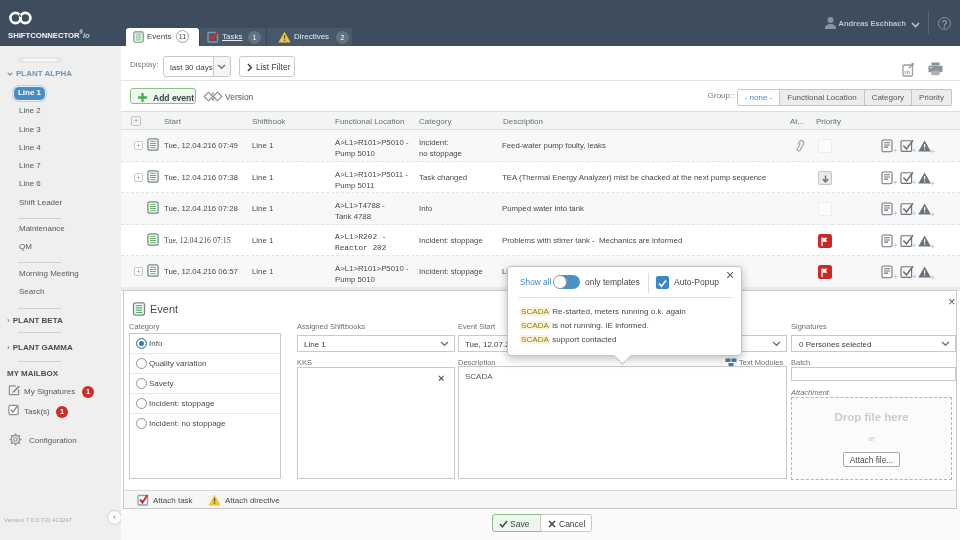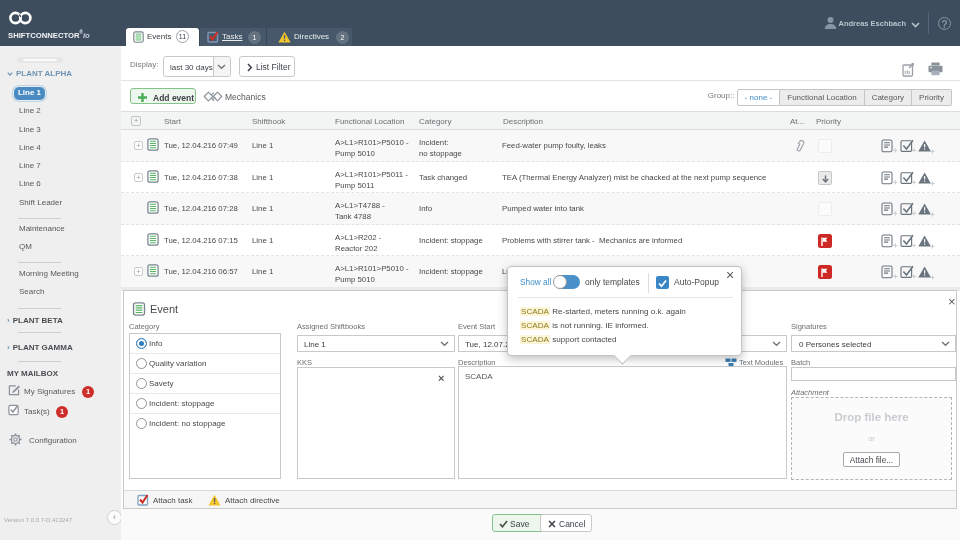--- a/index.html
+++ b/index.html
@@ -225,21 +225,21 @@
           <span class="abs" style="left:22px;top:3.5px;">Add event</span>
         </div>
     <svg class="abs" style="left:82px;top:9px" width="20" height="13" viewBox="0 0 20 13">
           <g fill="none" stroke="#8a9199" stroke-width="1.1" stroke-linejoin="round">
             <path d="M5.5 2.2L1.2 6.5l4.3 4.3 4.3-4.3z"></path>
             <path d="M14.5 2.2l-4.3 4.3 4.3 4.3 4.3-4.3z"></path>
             <path d="M8.2 4.9l2.7-2.2M8.6 8.6l2.6 2.1"></path>
             <path d="M11 6.9l1.5 1.3M9.5 8.1l1.3 1.2"></path>
           </g>
         </svg>
-    <span class="abs" style="left:104px;top:11px;font-size:8.5px;color:#55595e;">Mechanics</span>
+    <span class="abs" style="left:104px;top:11px;font-size:8.5px;color:#55595e;">Version</span>
     <div id="grp">
       <span style="position:relative;top:2px;">Group::</span>
       <span class="grpbtn" style="background:#fff;color:#3f8dc6;border-left:1px solid #c5c5c5;border-radius:2px 0 0 2px;">- none -</span><span class="grpbtn">Functional Location</span><span class="grpbtn">Category</span><span class="grpbtn" style="border-radius:0 2px 2px 0;">Priority</span>
     </div>
   </div>
   <div id="thead">
     <div class="th" style="left:10px;top:4px;width:10px;height:10px;border:1px solid #c3c3c3;border-radius:2px;color:#a5a5a5;font-size:8px;line-height:8px;text-align:center;">+</div>
     <div class="th" style="left:43px;">Start</div>
     <div class="th" style="left:131px;">Shiftbook</div>
     <div class="th" style="left:214px;">Functional Location</div>
@@ -299,23 +299,23 @@
       <div class="abs pri-empty" style="left:697px;top:9px;"></div>
       <div class="acticons" style="left:760px;top:9px;"><svg width="56" height="15" viewBox="0 0 56 15">
               <use href="#actg"></use>
             </svg></div>
     </div>
     <div class="row" style="top:178.5px;">
       <svg class="evicon" width="12" height="13" viewBox="0 0 11 12">
             <rect x="0.8" y="0.8" width="9.4" height="10.4" rx="1.8" fill="#fff" stroke="#79848e" stroke-width="1.15"></rect>
             <path d="M2.6 3.1h5.8M2.6 5.05h5.8M2.6 7h5.8M2.6 8.95h5.8" stroke="#57b763" stroke-width="0.95"></path>
           </svg>
-      <span class="cell" style="left:43px;top:10px;">Tue, 12.04.216 07:15</span>
+      <span class="cell" style="left:43px;top:10px;font-family:Liberation Serif, serif;">Tue, 12.04.216 07:15</span>
       <span class="cell" style="left:131px;top:10px;">Line 1</span>
-      <span class="cell" style="left:214px;top:7px;">A&gt;L1&gt;R202 -<br>Reactor 202</span>
+      <span class="cell" style="left:214px;top:7px;font-family:Liberation Mono, monospace;">A&gt;L1&gt;R202 -<br>Reactor 202</span>
       <span class="cell" style="left:298px;top:10px;">Incident: stoppage</span>
       <span class="cell" style="left:381px;top:10px;">Problems with stirrer tank -&nbsp; Mechanics are informed</span>
       <div class="abs pri-flag" style="left:697px;top:9px;"><svg width="13" height="13" viewBox="0 0 13 13">
               <path d="M4 2.5v8.5" stroke="#fff" stroke-width="1.4"></path>
               <path d="M4.6 2.8h4.8l-1.5 2 1.5 2H4.6z" fill="#fff"></path>
             </svg></div>
       <div class="acticons" style="left:760px;top:9px;"><svg width="56" height="15" viewBox="0 0 56 15">
               <use href="#actg"></use>
             </svg></div>
     </div>

